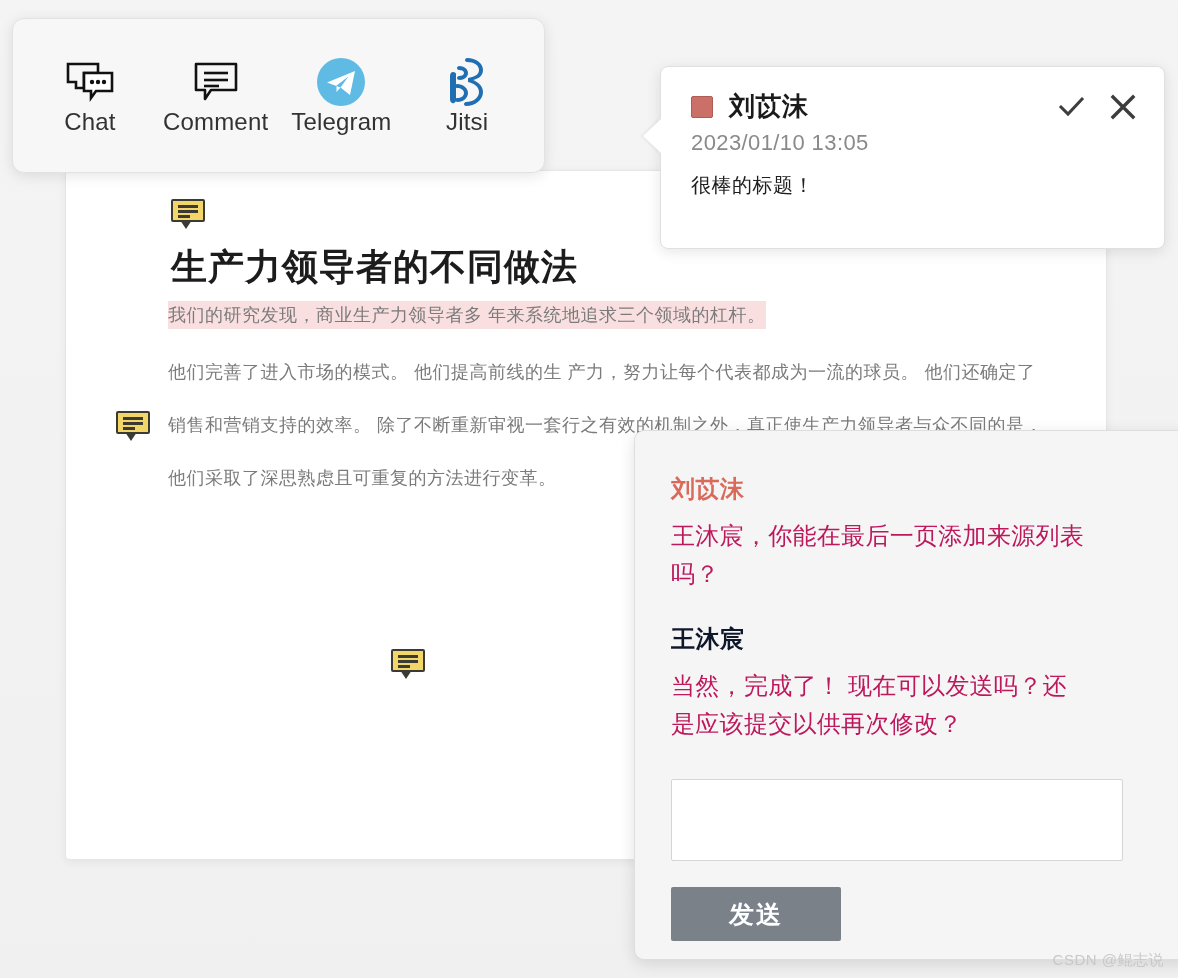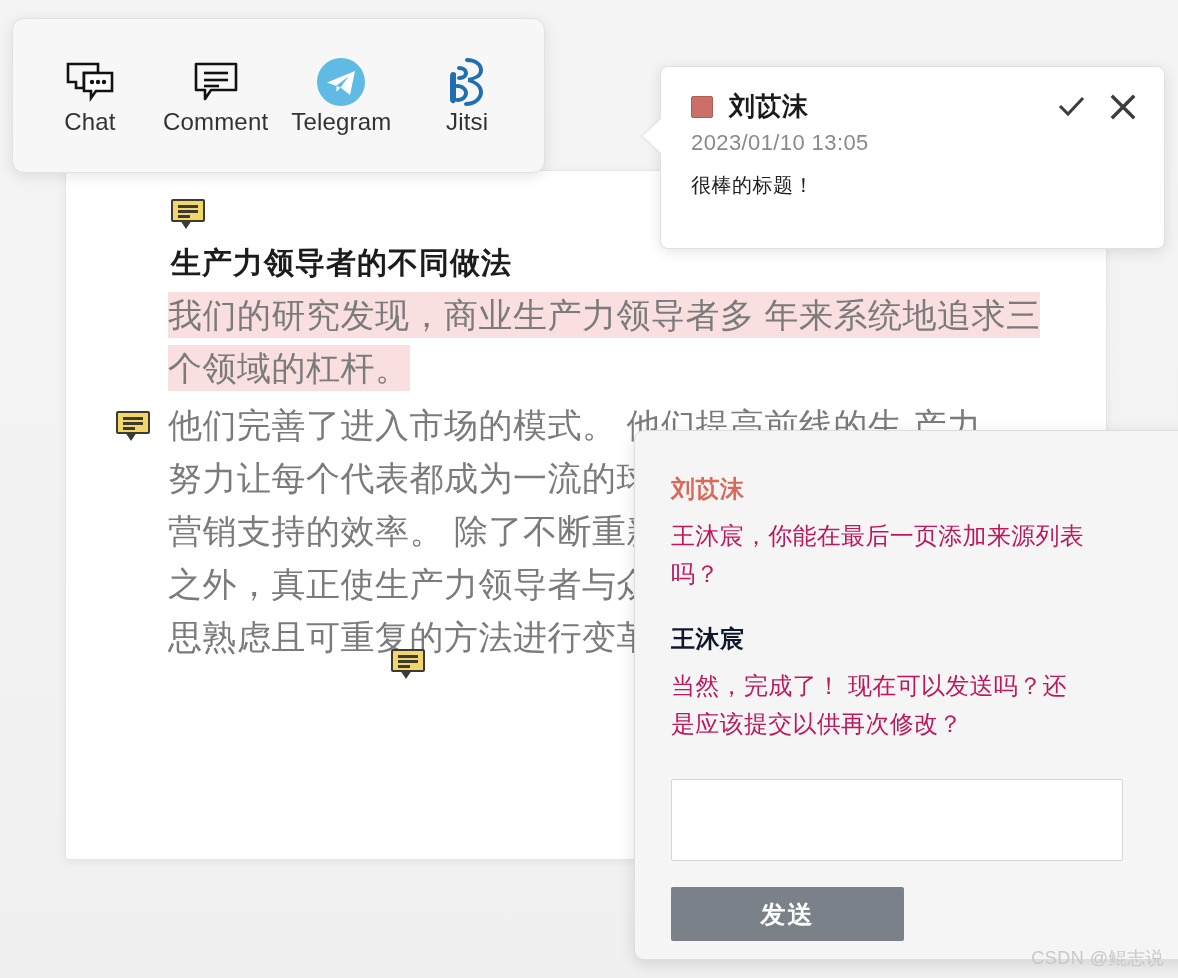--- a/index.html
+++ b/index.html
@@ -54,32 +54,32 @@
     background: #3b3b33;
     left: 5px;
   }
   .bubble-ico .ln1 { top: 4px;  width: 20px; }
   .bubble-ico .ln2 { top: 9px;  width: 20px; }
   .bubble-ico .ln3 { top: 14px; width: 12px; }
 
   .doc-title {
     position: absolute;
     left: 105px; top: 72px;
-    font-size: 30px;
+    font-size: 36px;
     font-weight: bold;
     color: #1c1c1c;
     letter-spacing: 1px;
     white-space: nowrap;
   }
 
   .doc-body {
     position: absolute;
     left: 102px; top: 118px;
     width: 880px;
-    font-size: 34px;
+    font-size: 18px;
     line-height: 53px;
     color: #7b7b7b;
     letter-spacing: 0.5px;
   }
   .hl {
     background: #fadfe0;
     padding: 4px 0;
     box-decoration-break: clone;
     -webkit-box-decoration-break: clone;
   }
@@ -205,37 +205,37 @@
     border-radius: 2px;
     outline: none;
     resize: none;
     font-family: "Liberation Sans", sans-serif;
     font-size: 20px;
     padding: 8px 10px;
     color: #222;
   }
   .send-btn {
     margin-top: 22px;
-    width: 233px; height: 54px;
+    width: 170px; height: 54px;
     background: #7a8189;
     color: #ffffff;
     border: none;
     border-radius: 2px;
     font-size: 25px;
     font-weight: bold;
     letter-spacing: 2px;
     cursor: pointer;
     font-family: "Liberation Sans", sans-serif;
   }
 
   
   .watermark {
     position: absolute;
     right: 14px; bottom: 8px;
-    font-size: 18px;
+    font-size: 15px;
     color: #c8c8c8;
     letter-spacing: 0.5px;
     z-index: 40;
     pointer-events: none;
   }
 </style>
 </head>
 <body>
 
 <div id="stage">

